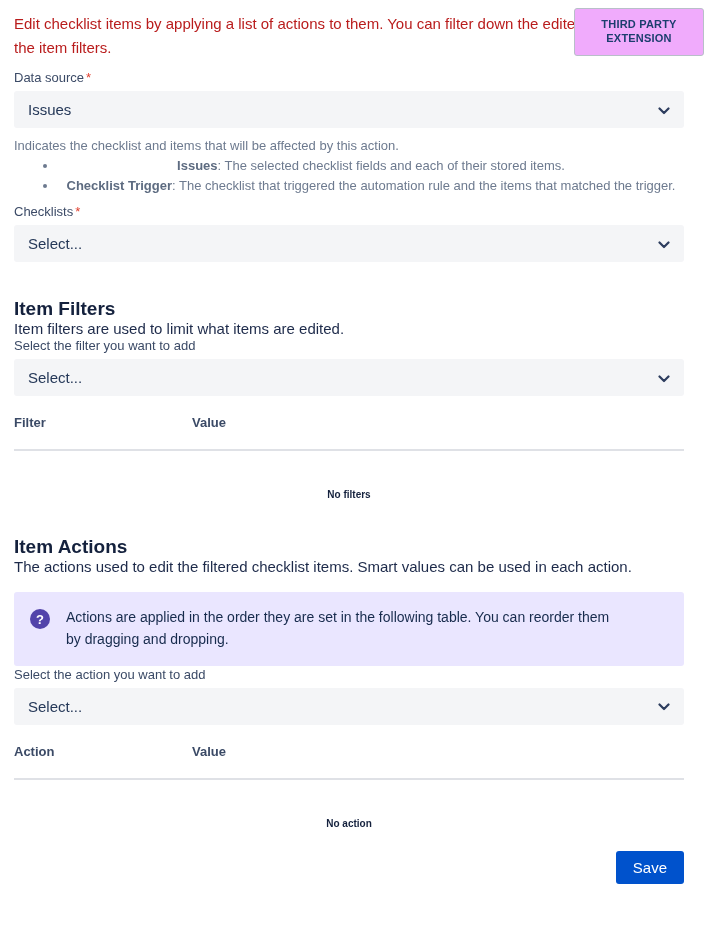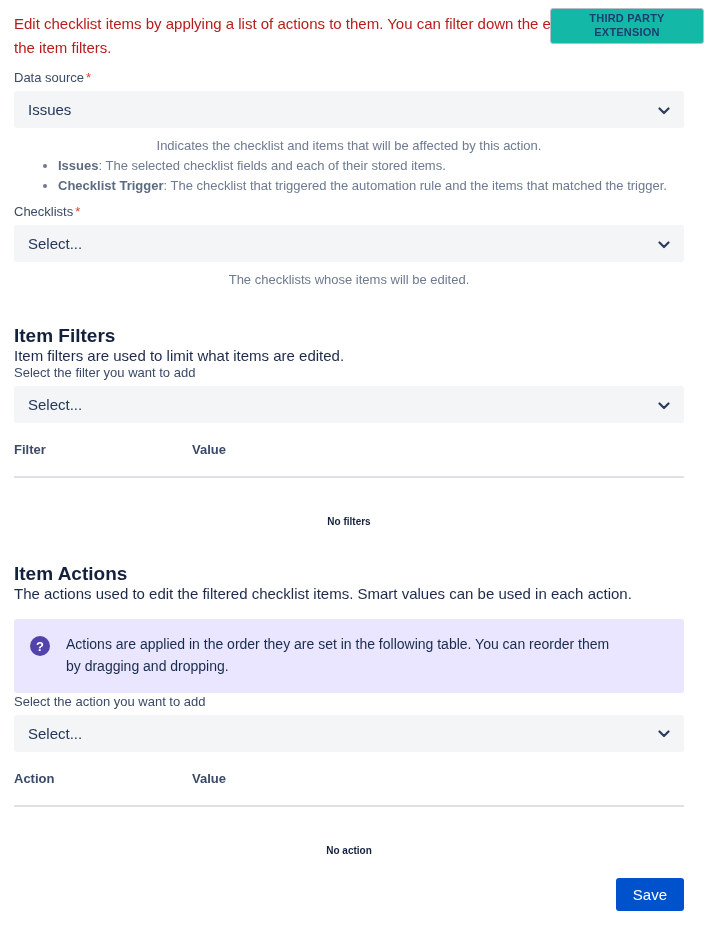--- a/index.html
+++ b/index.html
@@ -5,32 +5,32 @@
   * { margin:0; padding:0; box-sizing:border-box; }
   html,body { width:708px; background:#fff; }
   body { font-family:"Liberation Sans", sans-serif; color:#172B4D; position:relative; height:946px; overflow:hidden; }
   .page { padding:6px 24px 0 14px; }
 
   
   .header { display:flex; align-items:center; gap:8px; padding:2px 0 6px; }
   .app-icon { width:37px; height:37px; border-radius:50%; background:#4FADEA; display:flex; align-items:center; justify-content:center; flex:0 0 auto; }
   .title { font-size:23px; font-weight:500; color:#1d2a4a; letter-spacing:.2px; }
   .trash-btn { background:none; border:none; cursor:pointer; padding:2px; margin-left:4px; display:flex; align-items:center; }
-  .badge { position:absolute; top:8px; right:4px; width:154px; text-align:center; border:1px solid #b8bfc9; border-radius:3px; padding:3px 6px; font-size:11px; font-weight:bold; color:#1c3e6e; line-height:1.25; letter-spacing:.2px; background:#14b8a6; }
+  .badge { position:absolute; top:8px; right:4px; width:130px; text-align:center; border:1px solid #b8bfc9; border-radius:3px; padding:9px 6px; font-size:11px; font-weight:bold; color:#1c3e6e; line-height:1.25; letter-spacing:.2px; background:#f0abfc; }
 
   .intro { font-size:15px; line-height:1.6; margin:6px 0 10px; color:#b91c1c; }
 
   .field-label { font-size:13px; color:#3b4a66; margin-top:10px; }
   .req { color:#e0402f; margin-left:2px; }
 
   .sel { margin-top:6px; height:37px; background:#f4f5f7; border-radius:3px; display:flex; align-items:center; justify-content:space-between; padding:0 14px; cursor:pointer; }
   .sel-value { font-size:15px; color:#253858; }
 
-  .help { font-size:13px; color:#6d7a8f; margin-top:9px; line-height:1.4;text-align:center; }
-  .help-list { margin:1px 0 0 0; padding-left:44px; }
+  .help { font-size:13px; color:#6d7a8f; margin-top:9px; line-height:1.4; }
+  .help-list { margin:1px 0 0 0; padding-left:44px;text-align:center; }
   .help-list li { font-size:13px; color:#6d7a8f; line-height:1.35; margin-top:2px; }
   .help-list .term { font-weight:bold; color:#5d6b80; }
 
   .h2 { font-size:19px; font-weight:bold; color:#14213d; margin-top:36px; }
   .section-desc { font-size:15px; color:#1d2a4a; }
 
   .thead { display:flex; margin-top:19px; border-bottom:2px solid #dfe1e6; padding-bottom:19px; }
   .th { font-size:13px; font-weight:bold; color:#3b4a66; }
   .th-first { width:178px; }
   .empty { text-align:center; font-size:10px; font-weight:bold; color:#14213d; margin-top:38px; }
@@ -73,21 +73,20 @@
   <div style="margin-top:8px;">
     <div class="field-label"><span>Checklists</span><span class="req">*</span></div>
     <div class="sel">
       <span class="sel-value">Select...</span>
       <span>
         <svg width="12" height="8" viewBox="0 0 12 8">
             <path d="M1.5 1.5 6 6l4.5-4.5" stroke="#2d3d5e" stroke-width="2.2" fill="none" stroke-linecap="round" stroke-linejoin="round"></path>
           </svg>
       </span>
     </div>
-    <div class="help">The checklists whose items will be edited.</div>
   </div>
 
   <h2 class="h2">Item Filters</h2>
   <p class="section-desc">Item filters are used to limit what items are edited.</p>
 
   <div class="field-label mt16">Select the filter you want to add</div>
   <div class="sel">
     <span class="sel-value">Select...</span>
     <span>
       <svg width="12" height="8" viewBox="0 0 12 8">

